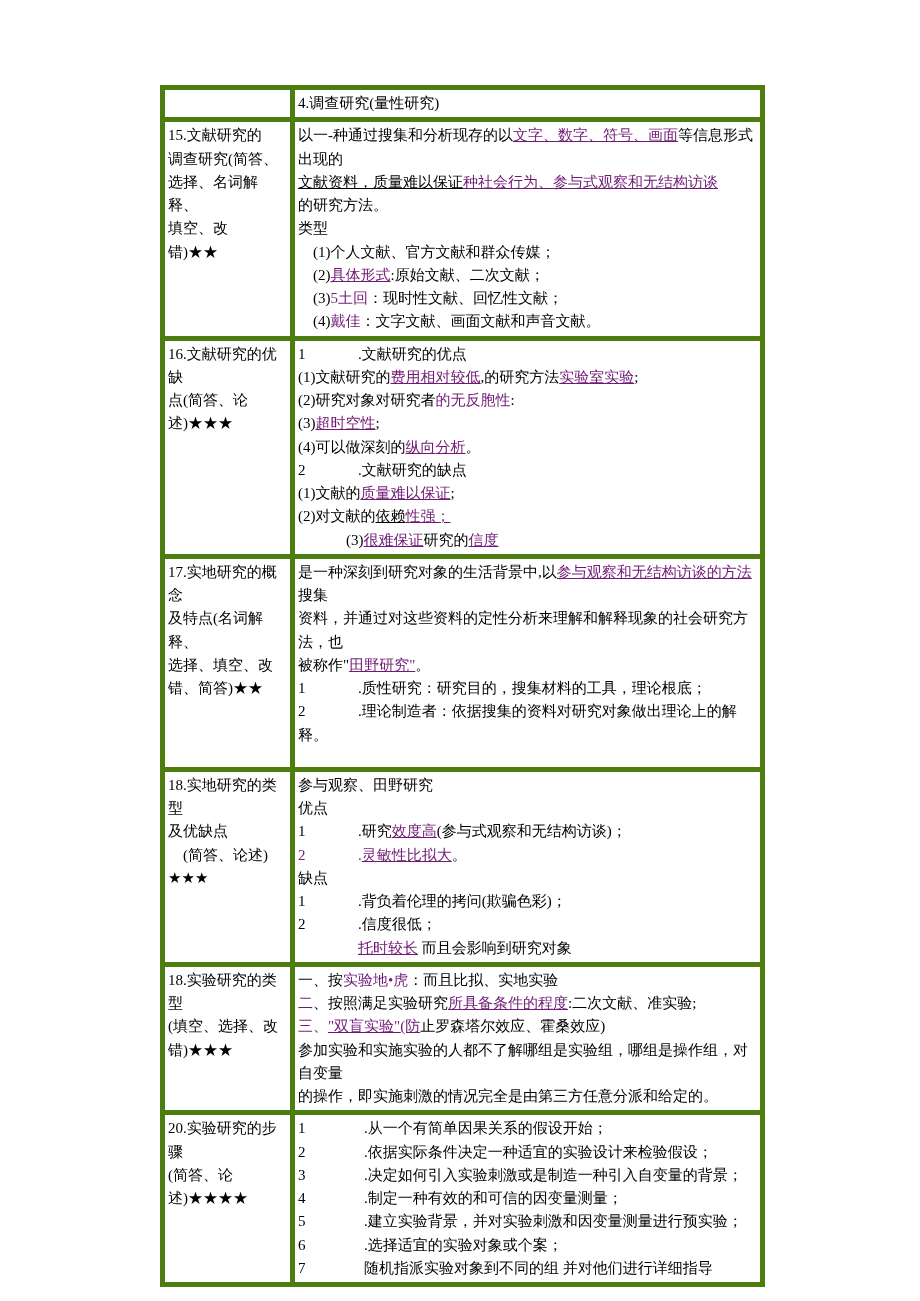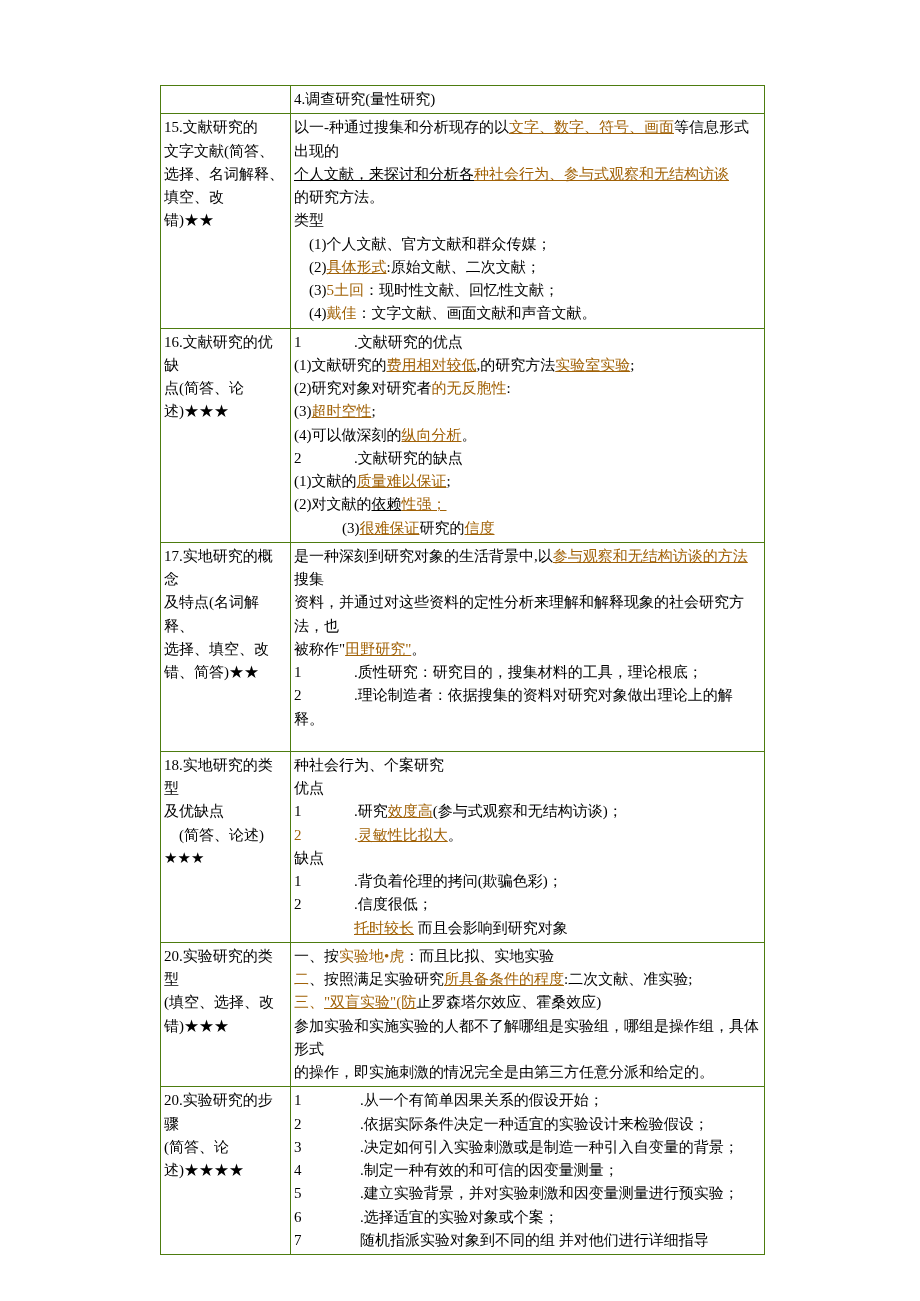--- a/index.html
+++ b/index.html
@@ -1,20 +1,20 @@
 <!DOCTYPE html>
 <html><head>
 <meta charset="utf-8">
 <style>
 body{margin:0;background:#fff;font-family:"SimSun","宋体",serif;font-size:15px;color:#000;line-height:1.6}
 .page{width:920px;min-height:1301px;margin:0 auto;padding:85px 155px 60px 160px;box-sizing:border-box}
 table{border-collapse:collapse;width:100%;table-layout:fixed}
-td{border:1px solid #4d7c0f;padding:2px 3px;vertical-align:top;font-size:15px;line-height:1.55}
+td{border:5px solid #4d7c0f;padding:2px 3px;vertical-align:top;font-size:15px;line-height:1.55}
 col.c1{width:130px}
-.red{color:#a16207}
+.red{color:#701a75}
 .u{text-decoration:underline}
 .num{display:inline-block;width:18px}
 .gap{display:inline-block;width:42px}
 .gap2{display:inline-block;width:48px}
 .cut{overflow:hidden}
 </style>
 </head>
 <body>
 <div class="page">
 
@@ -26,28 +26,28 @@
 
 <tbody>
         <tr>
 <td></td>
 <td><span>4.调查研究(量性研究)</span></td>
 </tr>
 
 <tr>
 <td>
 <div>15.文献研究的</div>
-<div>文字文献(简答、</div>
+<div>调查研究(简答、</div>
 <div>选择、名词解释、</div>
 <div>填空、改</div>
 <div>错)★★</div>
 </td>
 <td>
 <div><span>以一-种通过搜集和分析现存的以</span><span class="red u">文字、数字、符号、画面</span><span>等信息形式出现的</span></div>
-<div><span class="u">个人文献，来探讨和分析各</span><span class="red u">种社会行为、参与式观察和无结构访谈</span></div>
+<div><span class="u">文献资料，质量难以保证</span><span class="red u">种社会行为、参与式观察和无结构访谈</span></div>
 <div>的研究方法。</div>
 <div>类型</div>
 <div>　(1)个人文献、官方文献和群众传媒；</div>
 <div><span>　(2)</span><span class="red u">具体形式</span><span>:原始文献、二次文献；</span></div>
 <div><span>　(3)</span><span class="red">5土回</span><span>：现时性文献、回忆性文献；</span></div>
 <div><span>　(4)</span><span class="red">戴佳</span><span>：文字文献、画面文献和声音文献。</span></div>
 </td>
 </tr>
 
 <tr>
@@ -90,43 +90,43 @@
 
 <tr>
 <td>
 <div>18.实地研究的类型</div>
 <div>及优缺点</div>
 <div>　(简答、论述)</div>
 <div>★★★</div>
 </td>
 <td>
 <div class="cut" style="max-height:190px">
-<div>种社会行为、个案研究</div>
+<div>参与观察、田野研究</div>
 <div>优点</div>
 <div><span class="num">1</span><span class="gap"></span><span>.研究</span><span class="red u">效度高</span><span>(参与式观察和无结构访谈)；</span></div>
 <div><span class="num red">2</span><span class="gap"></span><span class="red">.</span><span class="red u">灵敏性比拟大</span><span>。</span></div>
 <div>缺点</div>
 <div><span class="num">1</span><span class="gap"></span><span>.背负着伦理的拷问(欺骗色彩)；</span></div>
 <div><span class="num">2</span><span class="gap"></span><span>.信度很低；</span></div>
 <div style="padding-left:60px"><span class="red u">托时较长</span><span>  而且会影响到研究对象</span></div>
 </div>
 </td>
 </tr>
 
 <tr>
 <td>
-<div>20.实验研究的类型</div>
+<div>18.实验研究的类型</div>
 <div>(填空、选择、改</div>
 <div>错)★★★</div>
 </td>
 <td>
 <div><span>一、按</span><span class="red">实验地•虎</span><span>：而且比拟、实地实验</span></div>
 <div><span class="red">二</span><span>、按照满足实验研究</span><span class="red u">所具备条件的程度</span><span>:二次文献、准实验;</span></div>
 <div><span class="red">三、</span><span class="red u">"双盲实验"</span><span class="red u">(防</span><span>止罗森塔尔效应、霍桑效应)</span></div>
-<div>参加实验和实施实验的人都不了解哪组是实验组，哪组是操作组，具体形式</div>
+<div>参加实验和实施实验的人都不了解哪组是实验组，哪组是操作组，对自变量</div>
 <div>的操作，即实施刺激的情况完全是由第三方任意分派和给定的。</div>
 </td>
 </tr>
 
 <tr>
 <td>
 <div>20.实验研究的步骤</div>
 <div>(简答、论</div>
 <div>述)★★★★</div>
 </td>

